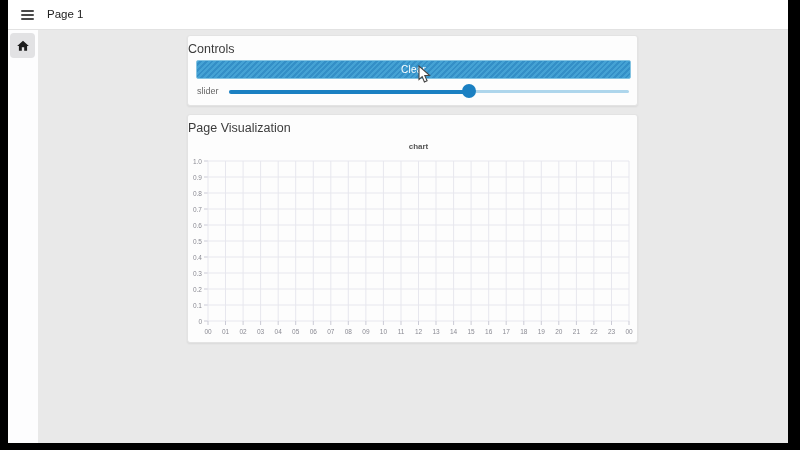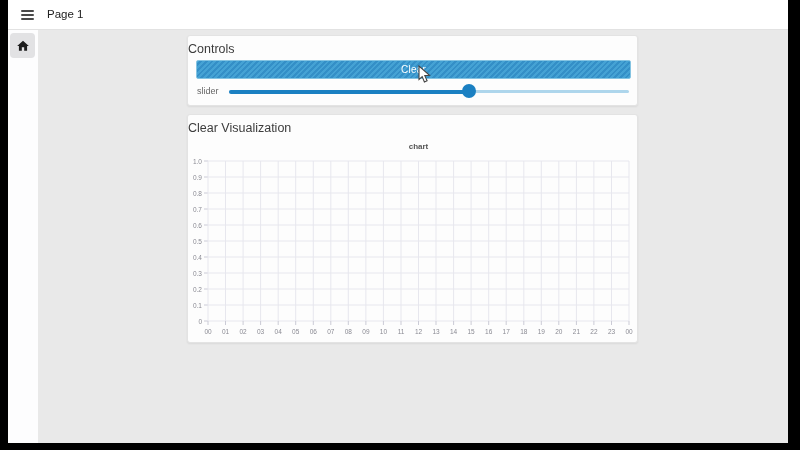--- a/index.html
+++ b/index.html
@@ -176,21 +176,21 @@
         <line x1="405.9" y1="206" x2="405.9" y2="210" stroke="#cbcbd6" stroke-width="1"></line>
         <text x="405.9" y="219" font-size="6.5" fill="#8a8a93" text-anchor="middle">22</text>
         <line x1="423.5" y1="46" x2="423.5" y2="206" stroke="#e7e7ee" stroke-width="1"></line>
         <line x1="423.5" y1="206" x2="423.5" y2="210" stroke="#cbcbd6" stroke-width="1"></line>
         <text x="423.5" y="219" font-size="6.5" fill="#8a8a93" text-anchor="middle">23</text>
         <line x1="441.0" y1="46" x2="441.0" y2="206" stroke="#e7e7ee" stroke-width="1"></line>
         <line x1="441.0" y1="206" x2="441.0" y2="210" stroke="#cbcbd6" stroke-width="1"></line>
         <text x="441.0" y="219" font-size="6.5" fill="#8a8a93" text-anchor="middle">00</text>
         <text x="230.5" y="34" font-size="8" font-weight="bold" fill="#555555" text-anchor="middle">chart</text>
       </svg>
-    <div class="card-title">Clear Visualization</div>
+    <div class="card-title">Page Visualization</div>
   </div>
 
   <div class="cursor">
     <svg width="14" height="20" viewBox="0 0 14 20">
       <path d="M1,1 L1,14.5 L4.2,11.6 L6.4,17 L9.1,15.8 L6.8,10.6 L11.5,10.3 Z" fill="#fff" stroke="#444" stroke-width="1.1"></path>
     </svg>
   </div>
 
 </div>
 

